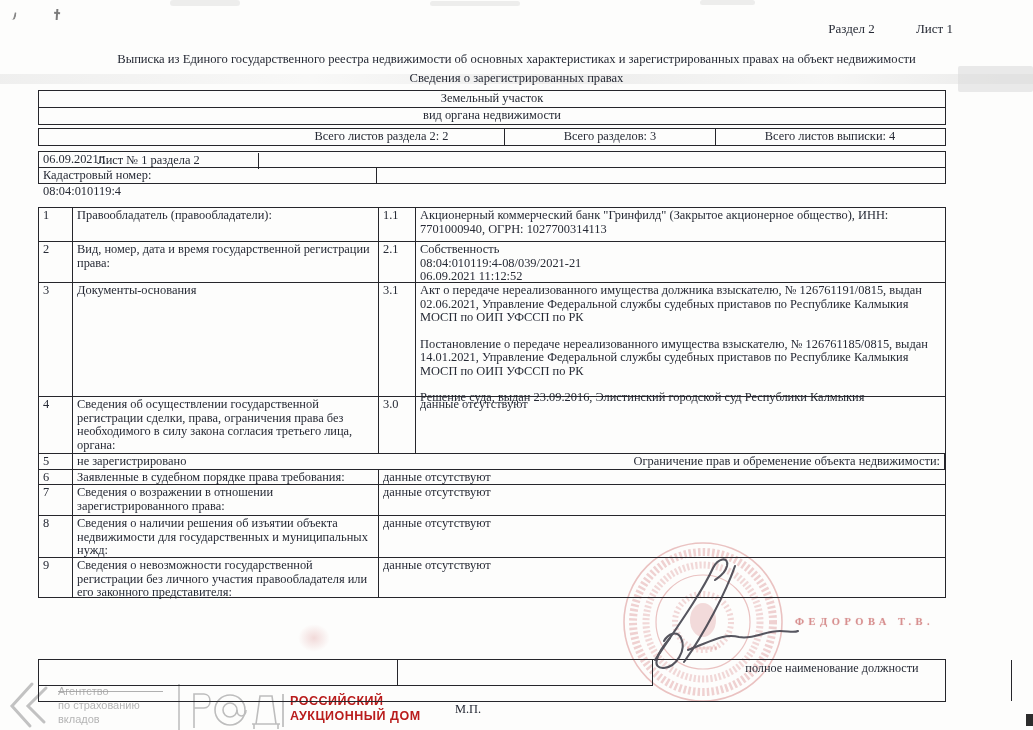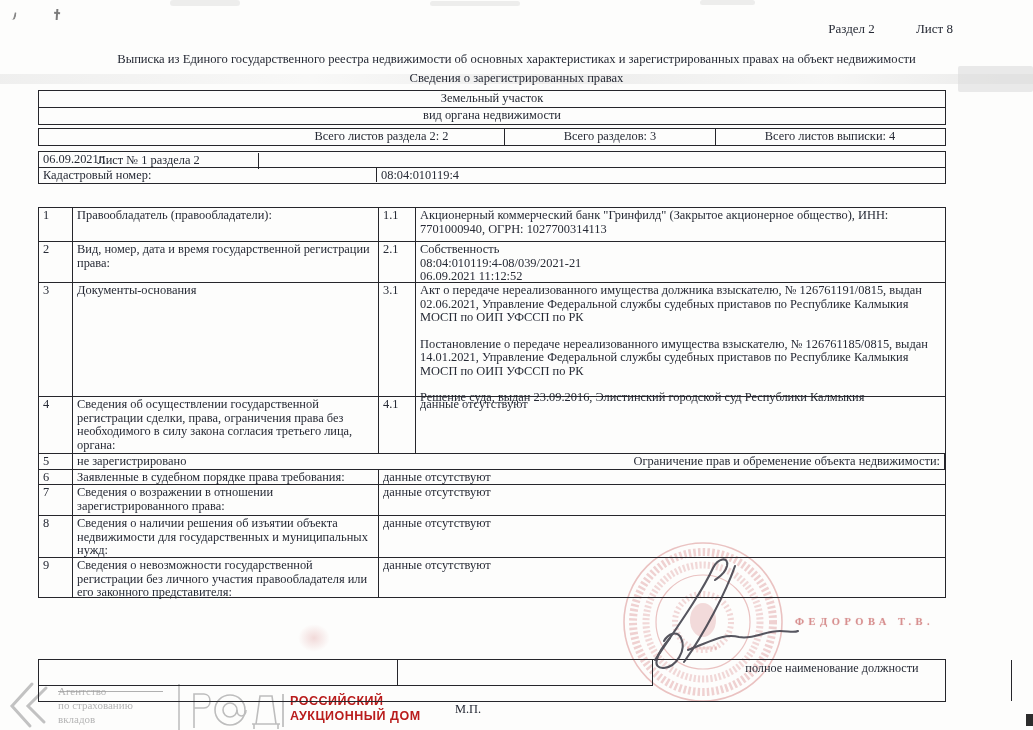--- a/index.html
+++ b/index.html
@@ -41,21 +41,21 @@
   .obj-box .row1 { height:17px; border-bottom:1.2px solid #26262b; }
   .obj-box .row2 { height:14px; }
 
   .sheets-box { left:38px; top:128px; width:908px; height:18px; display:flex; }
   .sheets-box .cell { flex:0 0 auto; border-right:1.2px solid #26262b; height:100%; }
   .sheets-box .cell:last-child { border-right:none; }
   .sb-c1 { width:220px;margin-top:24px; } .sb-c2 { width:246px; } .sb-c3 { width:211px; } .sb-c4 { width:228px; }
 
   .date-box { left:38px; top:151px; width:908px; height:33px; }
   .date-box .row1 { height:16px; border-bottom:1.2px solid #26262b; }
-  .date-box .row2 { height:14px; display:flex; }
+  .date-box .row2 { height:14px; display:flex;flex-direction:column; }
   .date-box .row2 .lbl { width:338px; border-right:1.2px solid #26262b; }
   .date-box .row2 .val { flex:1; }
 
   
   .main-table { left:38px; top:207px; width:908px; z-index:2; border:1.6px solid #26262b; display:flex; flex-direction:column; }
   .trow { display:flex; border-top:1.2px solid #26262b; }
   .trow:first-child { border-top:none; }
   .c-num { flex:0 0 34px; border-right:1.2px solid #26262b; }
   .c-label { flex:0 0 306px; border-right:1.2px solid #26262b; }
   .c-sub { flex:0 0 37px; border-right:1.2px solid #26262b; }
@@ -75,21 +75,21 @@
   .sign-table .blank-row { height:26px; border-bottom:1.2px solid #26262b; display:flex; }
   .sign-table .cap-row { flex:1; display:flex; }
   .sc1 { flex:0 0 359px; border-right:1.2px solid #26262b; }
   .sc2 { flex:0 0 255px; border-right:1.2px solid #26262b; }
   .sc3 { flex:1; }
   .cap { font-size:12.2px; line-height:14px; text-align:center; padding-top:1px; }
   .seal-place { left:455px; top:702px; font-size:12.4px; z-index:2; }
 
   
   .wm { font-family:"Liberation Sans", sans-serif; color:#b5b5b5; z-index:1; }
-  .asv-text { left:58px; top:684px; font-size:11px; line-height:14px;font-family:Liberation Serif, serif; }
+  .asv-text { left:58px; top:684px; font-size:11px; line-height:14px; }
   .asv-logo { left:2px; top:680px; width:52px; height:50px; }
   .rad-sep1 { left:178px; top:684px; width:1.5px; height:46px; background:#cccccc; z-index:1; }
   .rad-glyphs { left:188px; top:688px; width:92px; height:42px; z-index:1; }
   .rad-sep2 { left:282px; top:694px; width:1.8px; height:33px; background:#c6c6c6; z-index:1; }
   .rad-name { left:290px; top:694px; font-size:12.5px; font-weight:bold; line-height:15px; color:#b91c1c; letter-spacing:.5px; }
 </style>
 </head>
 <body>
 
 <div class="abs scan-band"></div>
@@ -97,21 +97,21 @@
 <div class="abs top-smudge" style="left:430px;top:1px;width:90px;height:5px;"></div>
 <div class="abs top-smudge" style="left:700px;top:0;width:55px;height:5px;"></div>
 <div class="abs right-strip"></div>
 <div class="abs comma-mark"></div>
 <div class="abs f-mark"></div>
 <div class="abs pink-smudge"></div>
 <div class="abs corner-mark"></div>
 
 <div class="abs meta-line">
   <span>Раздел 2</span>
-  <span>Лист 8</span>
+  <span>Лист 1</span>
 </div>
 <div class="abs doc-title">Выписка из Единого государственного реестра недвижимости об основных характеристиках и зарегистрированных правах на объект недвижимости</div>
 <div class="abs doc-subtitle">Сведения о зарегистрированных правах</div>
 
 <div class="abs box obj-box">
   <div class="row1 cell center">Земельный участок</div>
   <div class="row2 cell center">вид органа недвижимости</div>
 </div>
 
 <div class="abs box sheets-box">
@@ -152,21 +152,21 @@
     <div class="cell c-sub">3.1</div>
     <div class="cell c-val">
       <div class="para">Акт о передаче нереализованного имущества должника взыскателю, № 126761191/0815, выдан 02.06.2021, Управление Федеральной службы судебных приставов по Республике Калмыкия МОСП по ОИП УФССП по РК</div>
       <div class="para">Постановление о передаче нереализованного имущества взыскателю, № 126761185/0815, выдан 14.01.2021, Управление Федеральной службы судебных приставов по Республике Калмыкия МОСП по ОИП УФССП по РК</div>
       <div class="para">Решение суда, выдан 23.09.2016, Элистинский городской суд Республики Калмыкия</div>
     </div>
   </div>
   <div class="trow" style="height:57px;">
     <div class="cell c-num">4</div>
     <div class="cell c-label">Сведения об осуществлении государственной регистрации сделки, права, ограничения права без необходимого в силу закона согласия третьего лица, органа:</div>
-    <div class="cell c-sub">4.1</div>
+    <div class="cell c-sub">3.0</div>
     <div class="cell c-val">данные отсутствуют</div>
   </div>
   <div class="trow" style="height:16px;">
     <div class="cell c-num">5</div>
     <div class="cell c-val">не зарегистрировано</div>
     <div class="cell c-label nowrap">Ограничение прав и обременение объекта недвижимости:</div>
   </div>
   <div class="trow" style="height:15px;">
     <div class="cell c-num">6</div>
     <div class="cell c-label nowrap">Заявленные в судебном порядке права требования:</div>

